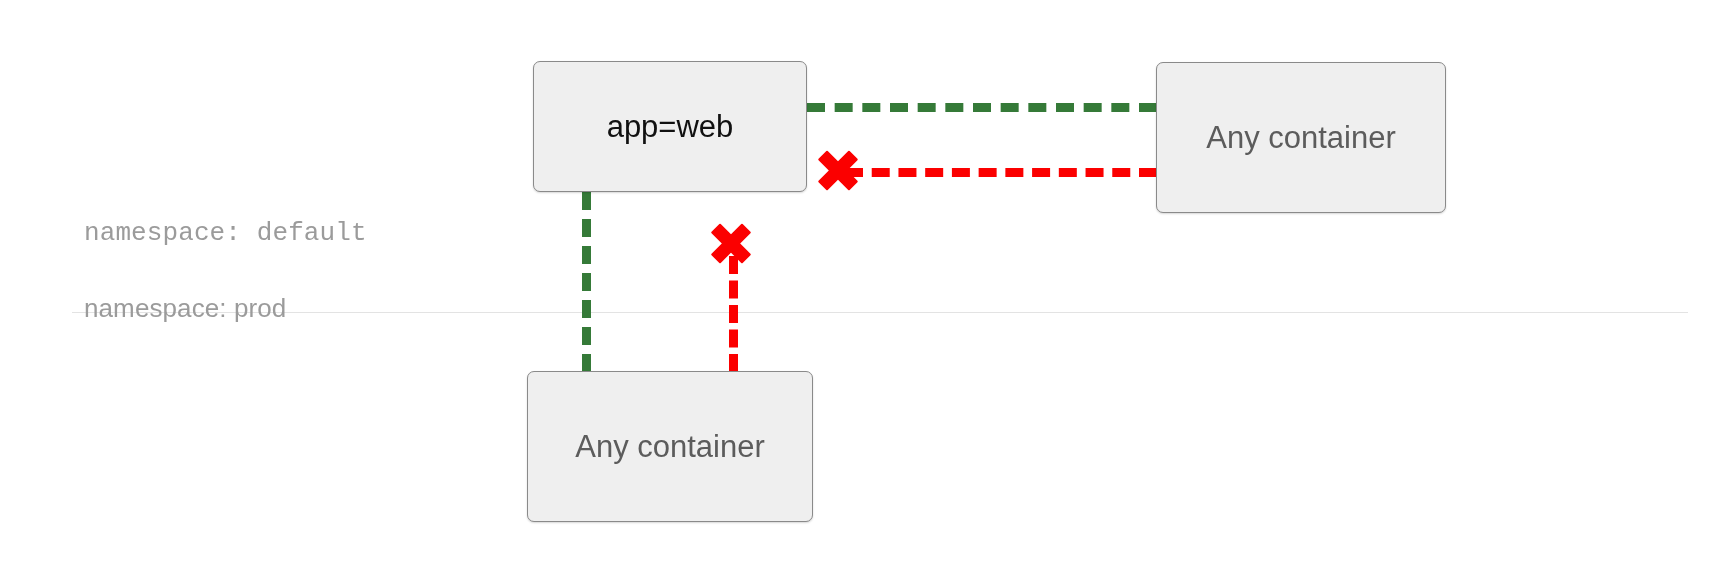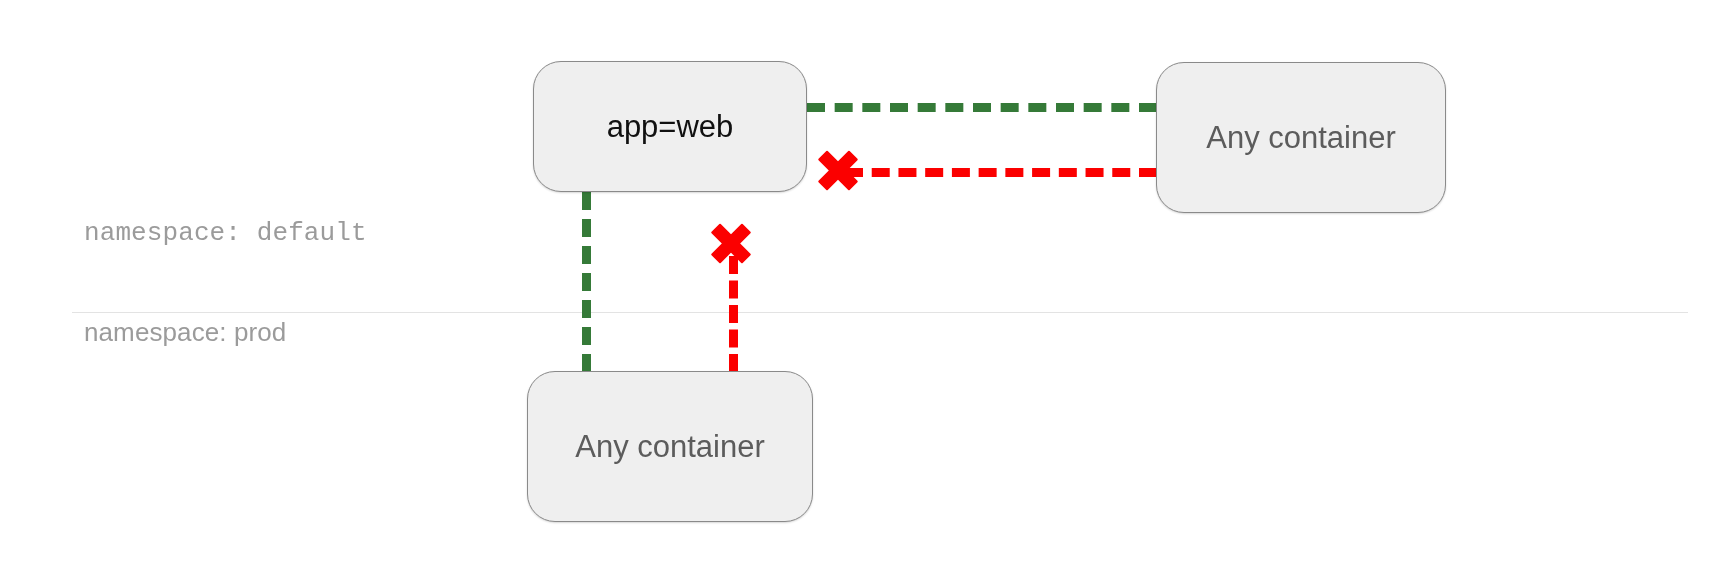--- a/index.html
+++ b/index.html
@@ -33,29 +33,29 @@
   
   .ns-label {
     position: absolute;
     font-size: 26px;
     line-height: 1;
     color: #9b9b9b;
     white-space: nowrap;
     letter-spacing: 0.1px;
   }
   .ns-label.default { left: 84px; top: 220px; font-family: Liberation Mono, monospace; }
-  .ns-label.prod    { left: 84px; top: 319px; }
+  .ns-label.prod    { left: 84px; top: 295px; }
 
   
   .node {
     position: absolute;
     box-sizing: border-box;
     background: #efefef;
     border: 1px solid #8a8a8a;
-    border-radius: 28px;
+    border-radius: 7px;
     box-shadow: 0 1px 2px rgba(0,0,0,0.16);
     display: flex;
     align-items: center;
     justify-content: center;
   }
   .node .node-label {
     font-size: 31px;
     line-height: 1;
     white-space: nowrap;
   }

